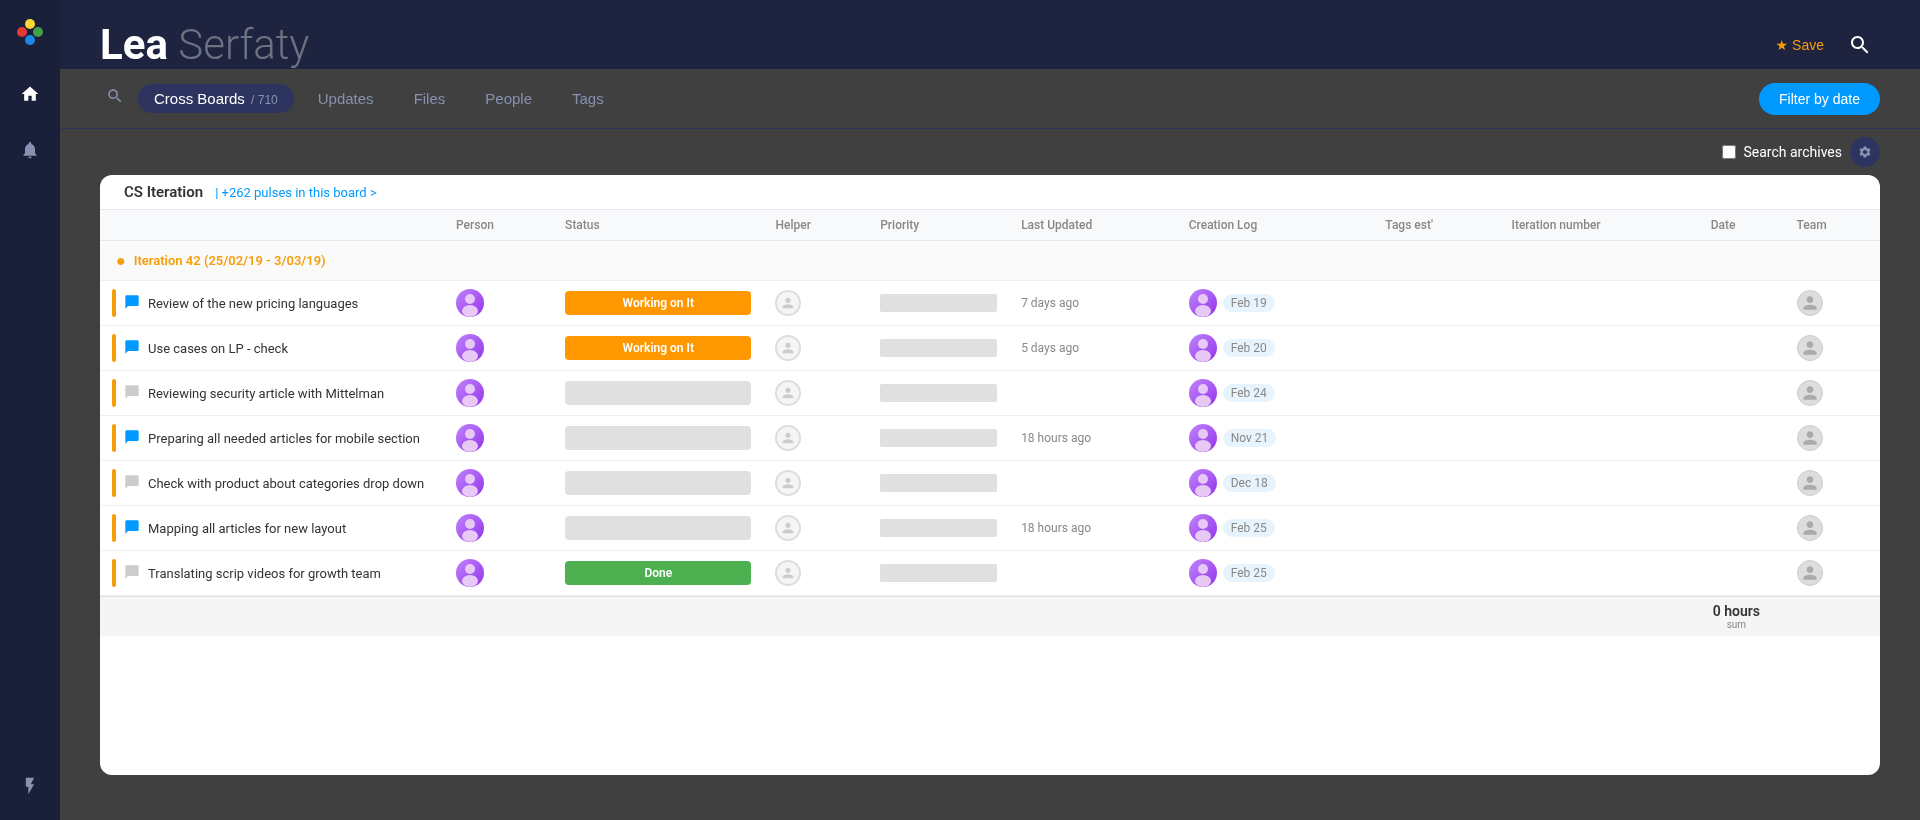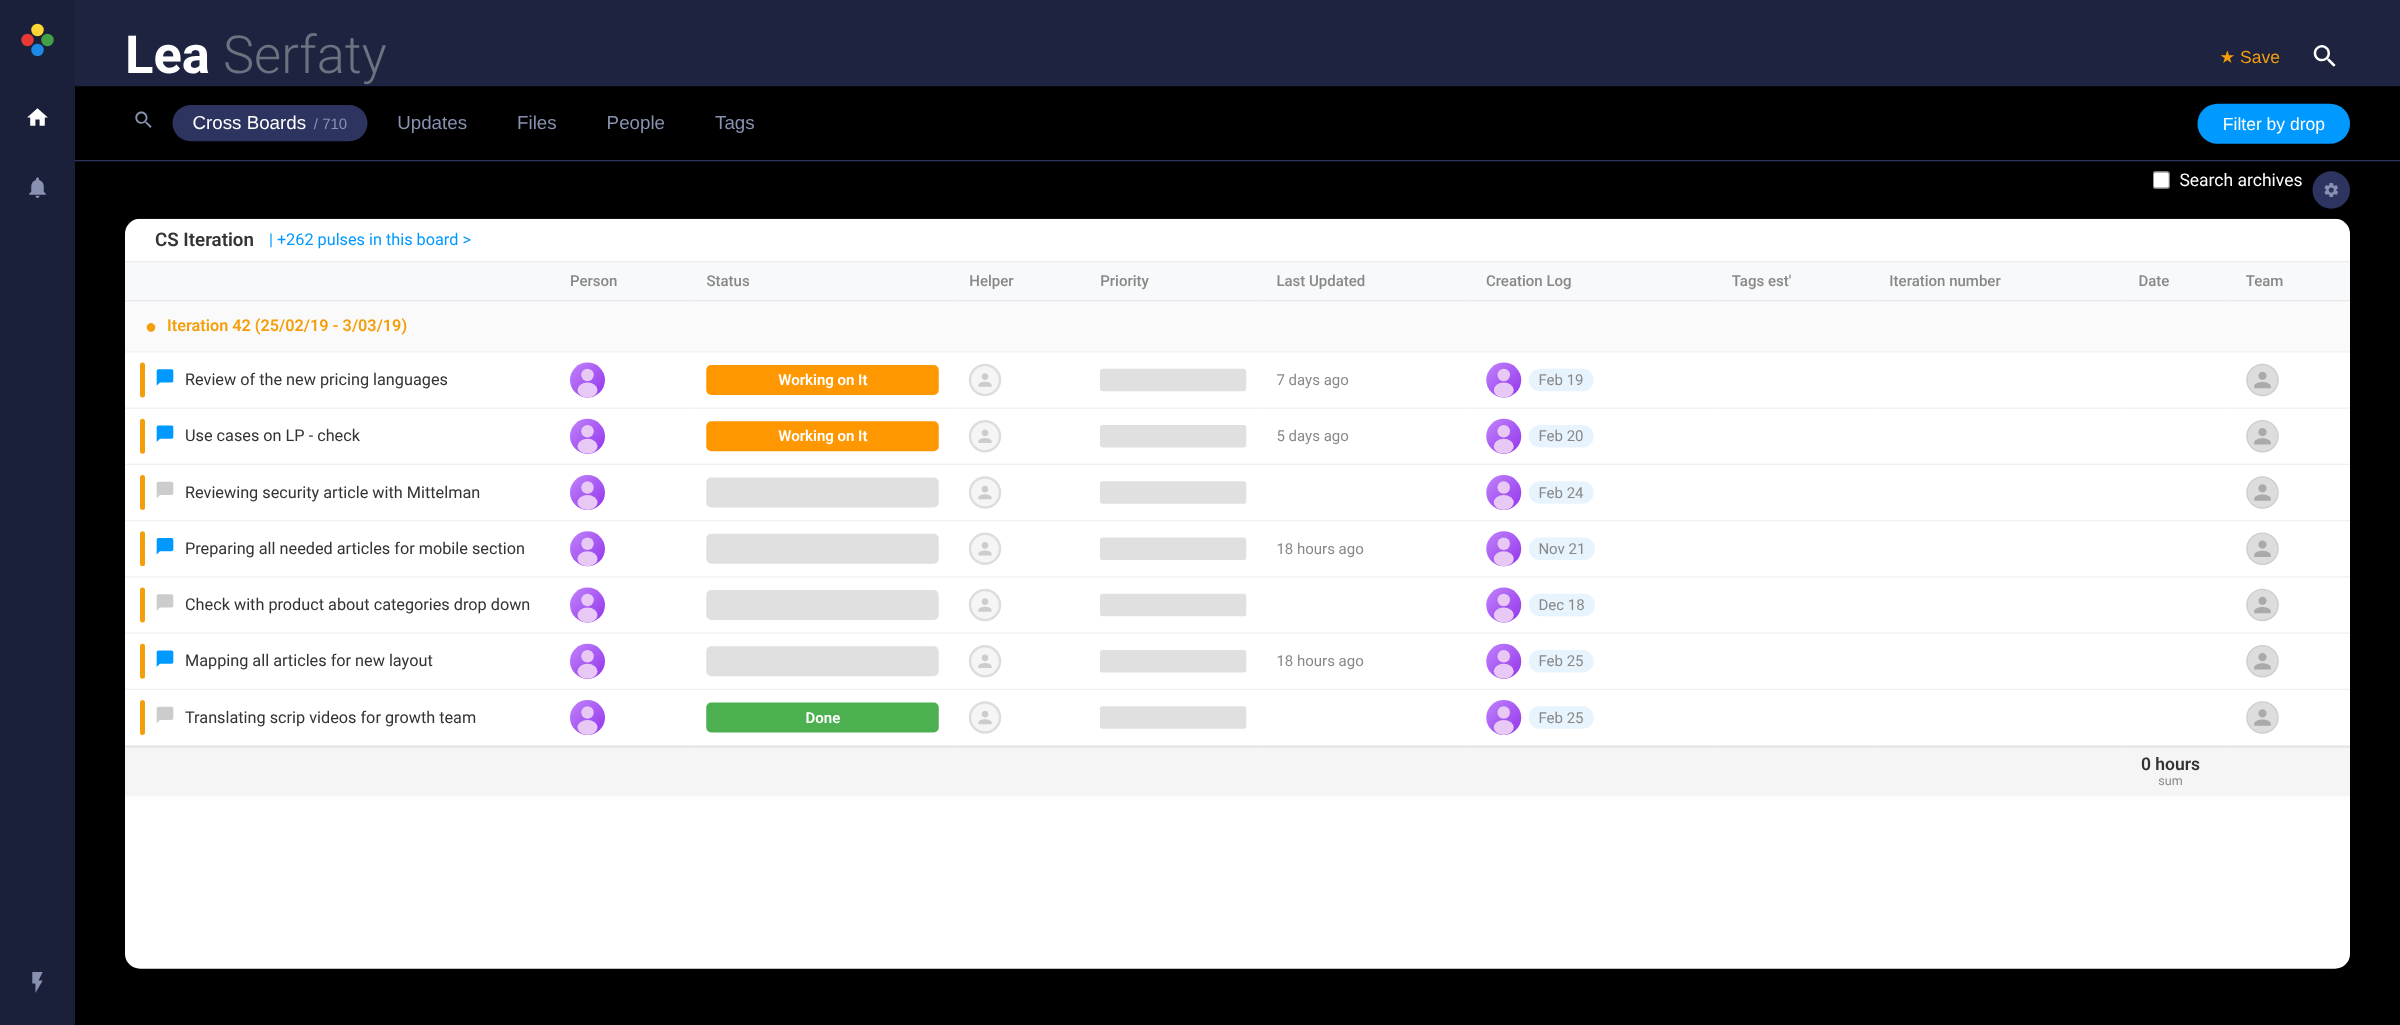--- a/index.html
+++ b/index.html
@@ -39,21 +39,21 @@
       color: #8892b0;
       font-size: 18px;
     }
     .sidebar-icon.active { color: #ffffff; }
 
     
     .main {
       flex: 1;
       display: flex;
       flex-direction: column;
-      background: #000000;
+      background: #404040;
       overflow: hidden;
     }
 
     
     .header {
       background: #1e2340;
       padding: 20px 40px 0 40px;
       display: flex;
       align-items: center;
       justify-content: space-between;
@@ -147,21 +147,21 @@
       border-radius: 20px;
       padding: 8px 20px;
       font-size: 14px;
       font-weight: 500;
       cursor: pointer;
     }
 
     
     .search-archives-row {
       display: flex;
-      align-items: flex-start;
+      align-items: center;
       justify-content: flex-end;
       padding: 8px 40px;
       gap: 8px;
     }
     .search-archives-checkbox {
       width: 14px;
       height: 14px;
       border: 1px solid #8892b0;
       background: transparent;
       cursor: pointer;
@@ -466,21 +466,21 @@
       <button class="tab active">
         Cross Boards <span class="tab-badge">/ 710</span>
       </button>
       <button class="tab">Updates</button>
       <button class="tab">Files</button>
       <button class="tab">People</button>
       <button class="tab">Tags</button>
     </div>
     <div class="toolbar-right">
       <button class="filter-date-btn">
-        <span>Filter by drop</span>
+        <span>Filter by date</span>
       </button>
     </div>
   </div>
 
   <div class="search-archives-row">
     <input type="checkbox" class="search-archives-checkbox" style="">
     <span class="search-archives-label">Search archives</span>
     <button class="settings-gear">
       <svg width="14" height="14" viewBox="0 0 24 24" fill="#8892b0">
           <path d="M19.14,12.94c0.04-0.3,0.06-0.61,0.06-0.94c0-0.32-0.02-0.64-0.07-0.94l2.03-1.58c0.18-0.14,0.23-0.41,0.12-0.61 l-1.92-3.32c-0.12-0.22-0.37-0.29-0.59-0.22l-2.39,0.96c-0.5-0.38-1.03-0.7-1.62-0.94L14.4,2.81c-0.04-0.24-0.24-0.41-0.48-0.41 h-3.84c-0.24,0-0.43,0.17-0.47,0.41L9.25,5.35C8.66,5.59,8.12,5.92,7.63,6.29L5.24,5.33c-0.22-0.08-0.47,0-0.59,0.22L2.74,8.87 C2.62,9.08,2.66,9.34,2.86,9.48l2.03,1.58C4.84,11.36,4.8,11.69,4.8,12s0.02,0.64,0.07,0.94l-2.03,1.58 c-0.18,0.14-0.23,0.41-0.12,0.61l1.92,3.32c0.12,0.22,0.37,0.29,0.59,0.22l2.39-0.96c0.5,0.38,1.03,0.7,1.62,0.94l0.36,2.54 c0.05,0.24,0.24,0.41,0.48,0.41h3.84c0.24,0,0.44-0.17,0.47-0.41l0.36-2.54c0.59-0.24,1.13-0.56,1.62-0.94l2.39,0.96 c0.22,0.08,0.47,0,0.59-0.22l1.92-3.32c0.12-0.22,0.07-0.47-0.12-0.61L19.14,12.94z M12,15.6c-1.98,0-3.6-1.62-3.6-3.6 s1.62-3.6,3.6-3.6s3.6,1.62,3.6,3.6S13.98,15.6,12,15.6z"></path>

